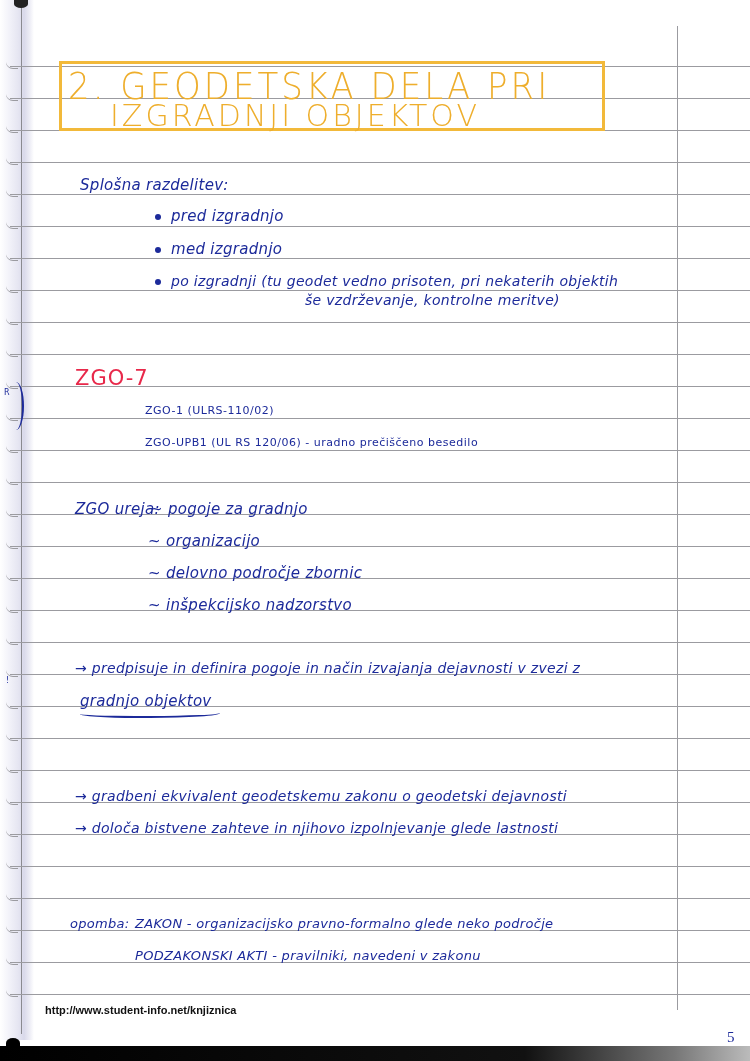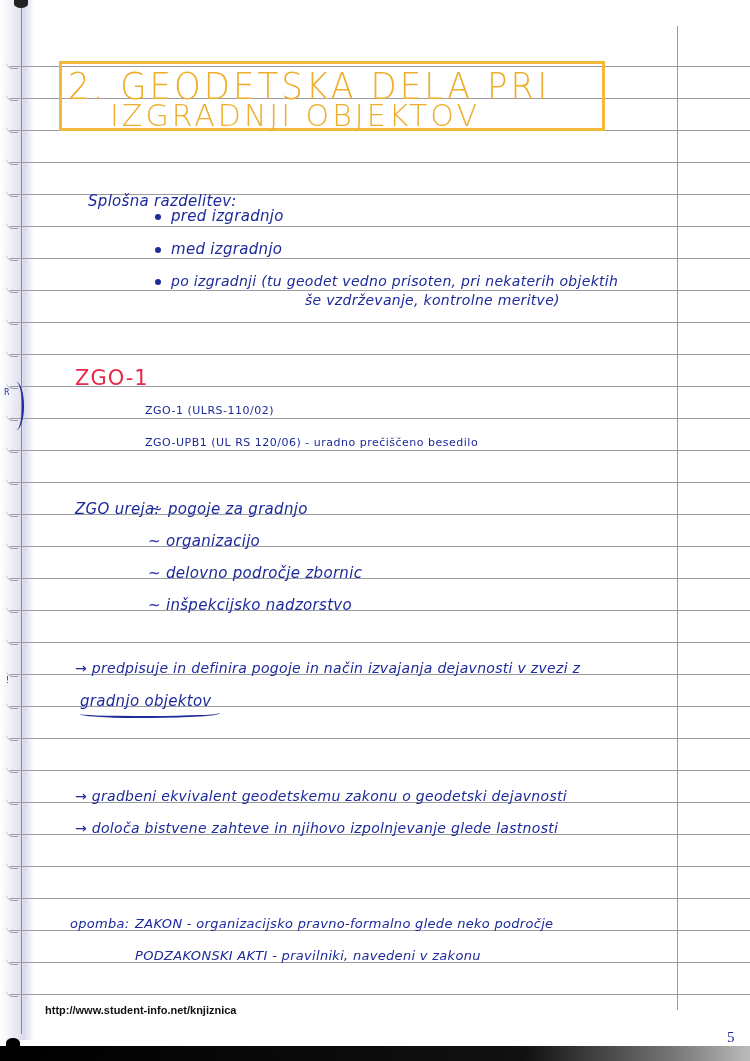--- a/index.html
+++ b/index.html
@@ -126,35 +126,35 @@
   <div class="rule" style="top:930px"></div>
   <div class="rule" style="top:962px"></div>
   <div class="rule" style="top:994px"></div>
 
   <div class="margin-line"></div>
 
   <div class="title-box"></div>
   <div class="title-line title-1">2. GEODETSKA DELA PRI</div>
   <div class="title-line title-2">IZGRADNJI OBJEKTOV</div>
 
-  <div class="hw" style="left:88px; top:176px;margin-top:16px;">Splošna razdelitev:</div>
+  <div class="hw" style="left:80px; top:176px;">Splošna razdelitev:</div>
   <div class="hw" style="left:155px; top:207px;">
     <span class="bullet"></span><span>pred izgradnjo</span>
   </div>
   <div class="hw" style="left:155px; top:240px;">
     <span class="bullet"></span><span>med izgradnjo</span>
   </div>
   <div class="hw" style="left:155px; top:273px; font-size:14px;">
     <span class="bullet"></span><span>po izgradnji (tu geodet vedno prisoten, pri nekaterih objektih</span>
   </div>
   <div class="hw" style="left:305px; top:292px; font-size:14px;">še vzdrževanje, kontrolne meritve)</div>
 
   <div class="brace"></div>
   <div class="margin-note" style="left:4px; top:388px;">R</div>
-  <div class="hw red" style="left:75px; top:366px;">ZGO-1</div>
+  <div class="hw red" style="left:75px; top:366px;">ZGO-7</div>
   <div class="hw caps" style="left:145px; top:404px;">ZGO-1 (ULRS-110/02)</div>
   <div class="hw caps" style="left:145px; top:436px;">ZGO-UPB1 (UL RS 120/06) - uradno prečiščeno besedilo</div>
 
   <div class="hw" style="left:75px; top:500px;">ZGO ureja:</div>
   <div class="hw" style="left:150px; top:500px;">~ pogoje za gradnjo</div>
   <div class="hw" style="left:148px; top:532px;">~ organizacijo</div>
   <div class="hw" style="left:148px; top:564px;">~ delovno področje zbornic</div>
   <div class="hw" style="left:148px; top:596px;">~ inšpekcijsko nadzorstvo</div>
 
   <div class="margin-note" style="left:6px; top:676px;">!</div>

